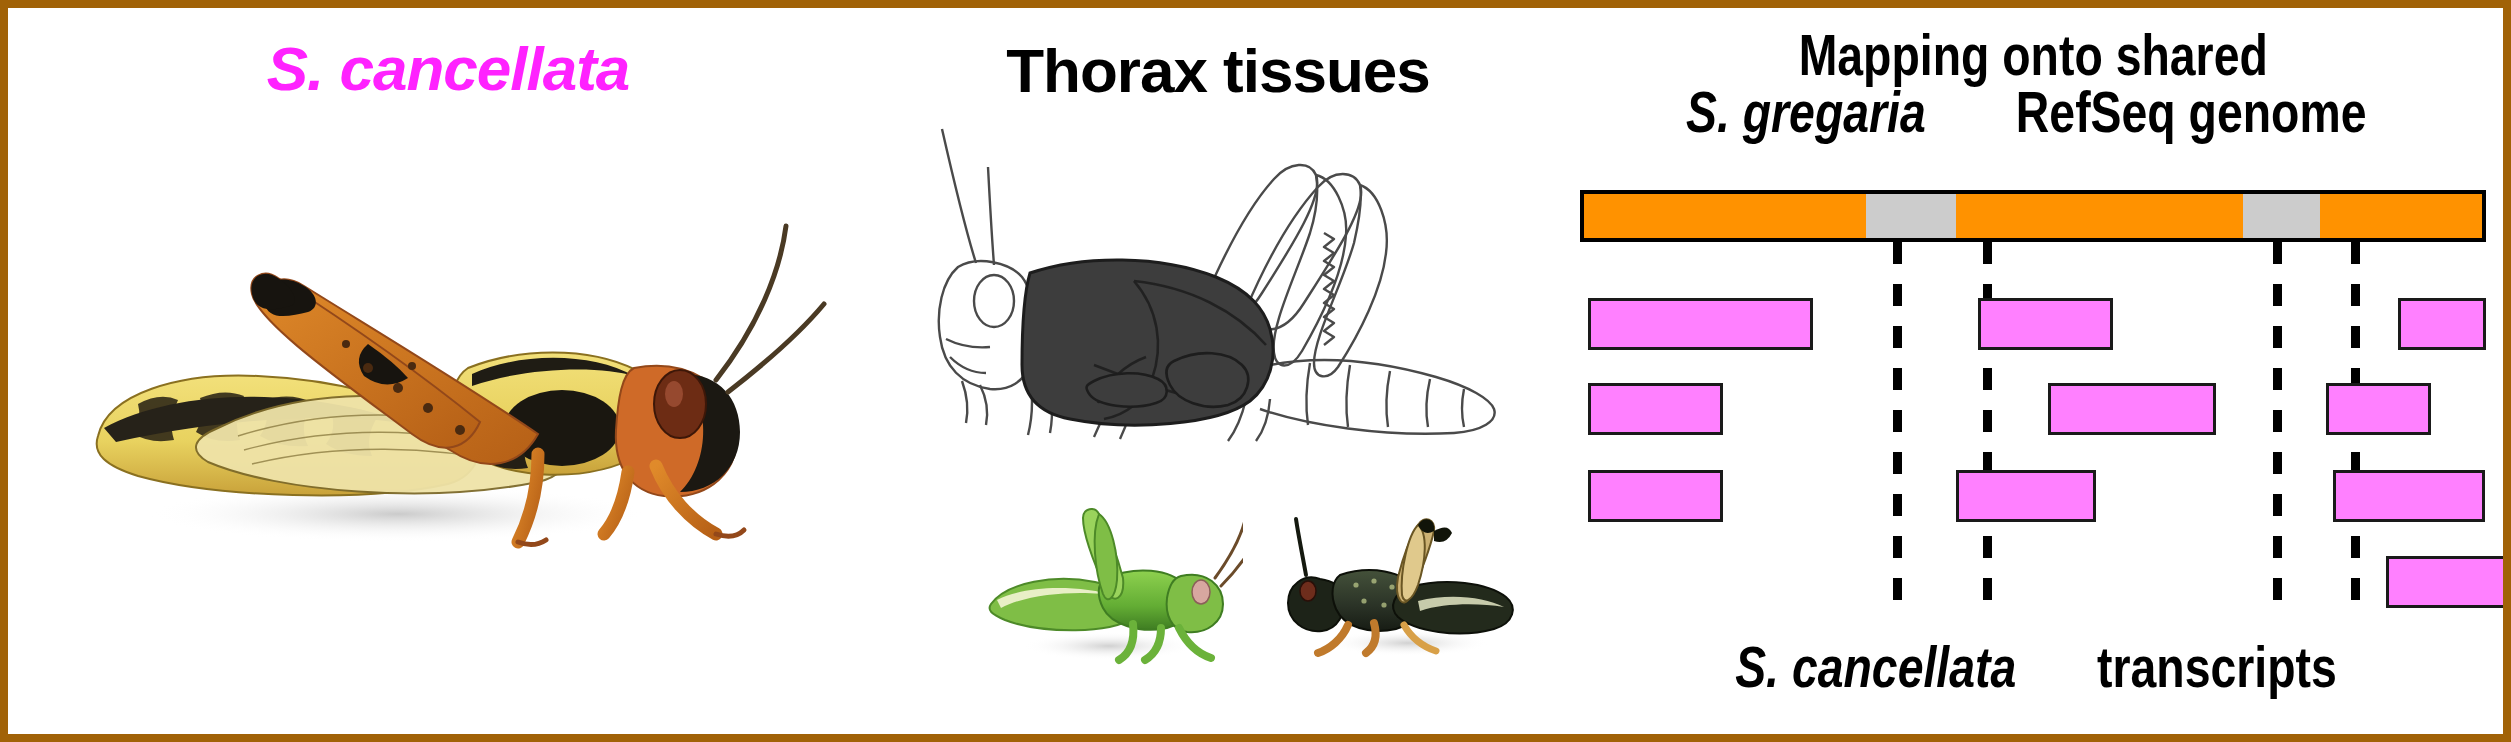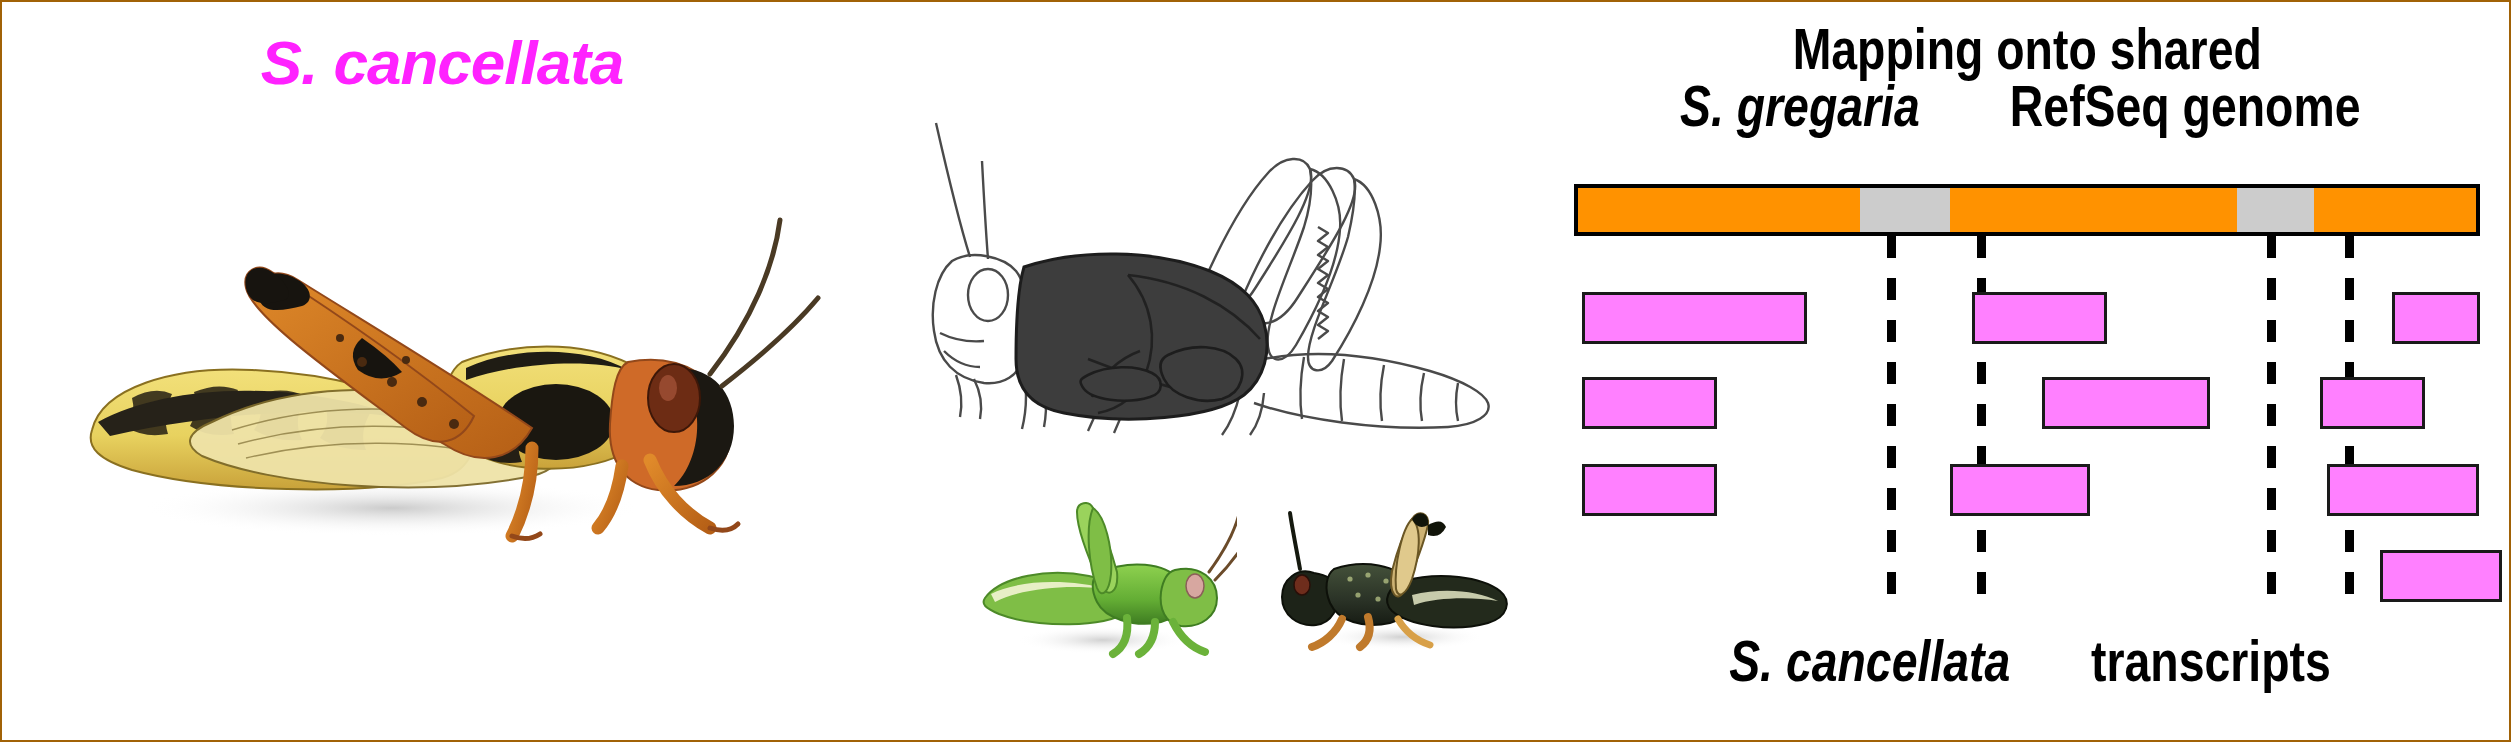--- a/index.html
+++ b/index.html
@@ -2,21 +2,21 @@
 <html><head>
 <meta charset="utf-8">
 <style>
   html,body{margin:0;padding:0;background:#ffffff;}
   body{font-family:"Liberation Sans",sans-serif;}
 
   #figure{
     position:relative;
     width:2511px;height:742px;
     background:#ffffff;
-    border:2px solid #a16207;
+    border:8px solid #a16207;
     box-sizing:border-box;
     overflow:hidden;
   }
 
   
   .panel{position:absolute;top:0;height:100%;}
   #panel-left{left:0;width:880px;}
   #panel-mid{left:880px;width:660px;}
   #panel-right{left:1540px;width:971px;}
 
@@ -184,20 +184,21 @@
       </g>
       <g stroke="#93481a" stroke-width="5" fill="none" stroke-linecap="round">
         <path d="M648 398 q18 6 28 -4"></path>
         <path d="M450 406 q16 6 28 -2"></path>
       </g>
     </svg>
   </div>
 
   <div class="panel" id="panel-mid">
 
+    <div class="heading" id="title-mid">Thorax tissues</div>
 
     <svg id="line-drawing" viewBox="0 0 640 330">
       <g fill="none" stroke="#4a4a4a" stroke-width="2.4" stroke-linejoin="round">
 
         <path d="M44 16 C54 60 66 112 78 150"></path>
         <path d="M90 54 C92 92 94 126 96 152"></path>
 
         <path d="M60 154 C44 168 38 198 42 224 C46 254 64 272 92 276
                  C112 278 126 268 132 252 C140 226 138 182 124 164
                  C112 150 80 142 60 154 Z"></path>

